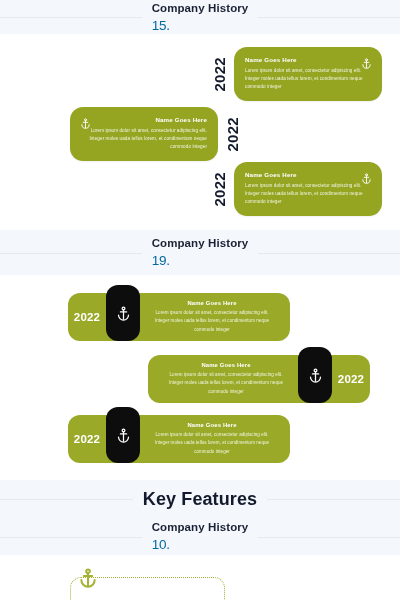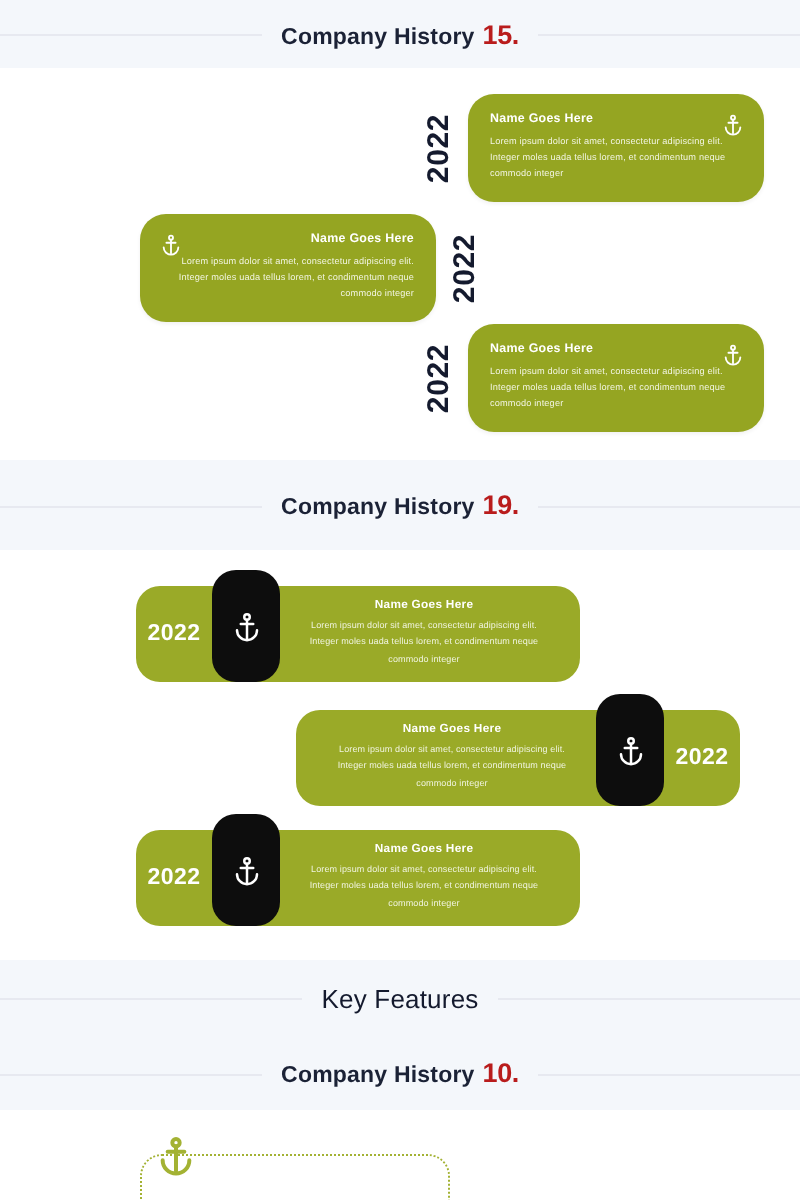--- a/index.html
+++ b/index.html
@@ -20,31 +20,32 @@
   .strip .rule {
     position: absolute; left: 0; right: 0; top: 50%;
     height: 1px; background: #e7e9f0;
   }
   .strip .title-wrap {
     position: relative; z-index: 2;
     background: #f4f7fb;
     padding: 0 10px;
     display: flex; align-items: baseline; gap: 4px;
     white-space: nowrap;
+    flex-direction: column;
   }
   .title-main {
     font-size: 11.5px; font-weight: 600; color: #1b2236;
     letter-spacing: .1px;
   }
   .title-num {
-    font-size: 13.5px; font-weight: 700; color: #b91c1c;
+    font-size: 13.5px; font-weight: 400; color: #0369a1;
     letter-spacing: -.2px;
   }
   .title-solo {
-    font-size: 13px; font-weight: 400; color: #141a2e; letter-spacing: .1px;
+    font-size: 18px; font-weight: 700; color: #141a2e; letter-spacing: .1px;
   }
 
   
   .content { position: absolute; left: 0; width: 400px; background: #ffffff; }
 
   
   .tlA-row { position: absolute; display: flex; align-items: center; }
   .yearV {
     font-size: 15px; font-weight: 800; color: #141a2e;
     writing-mode: vertical-rl; transform: rotate(180deg);

